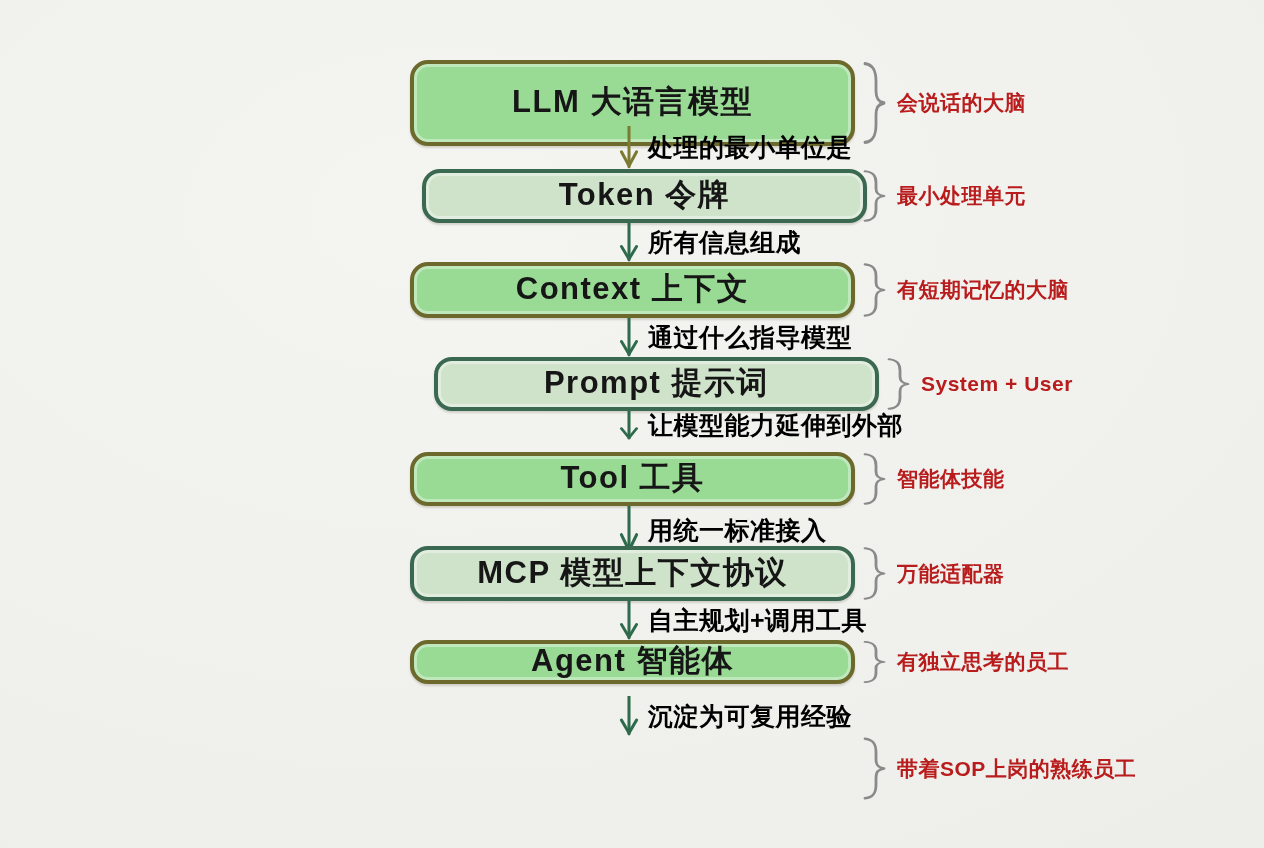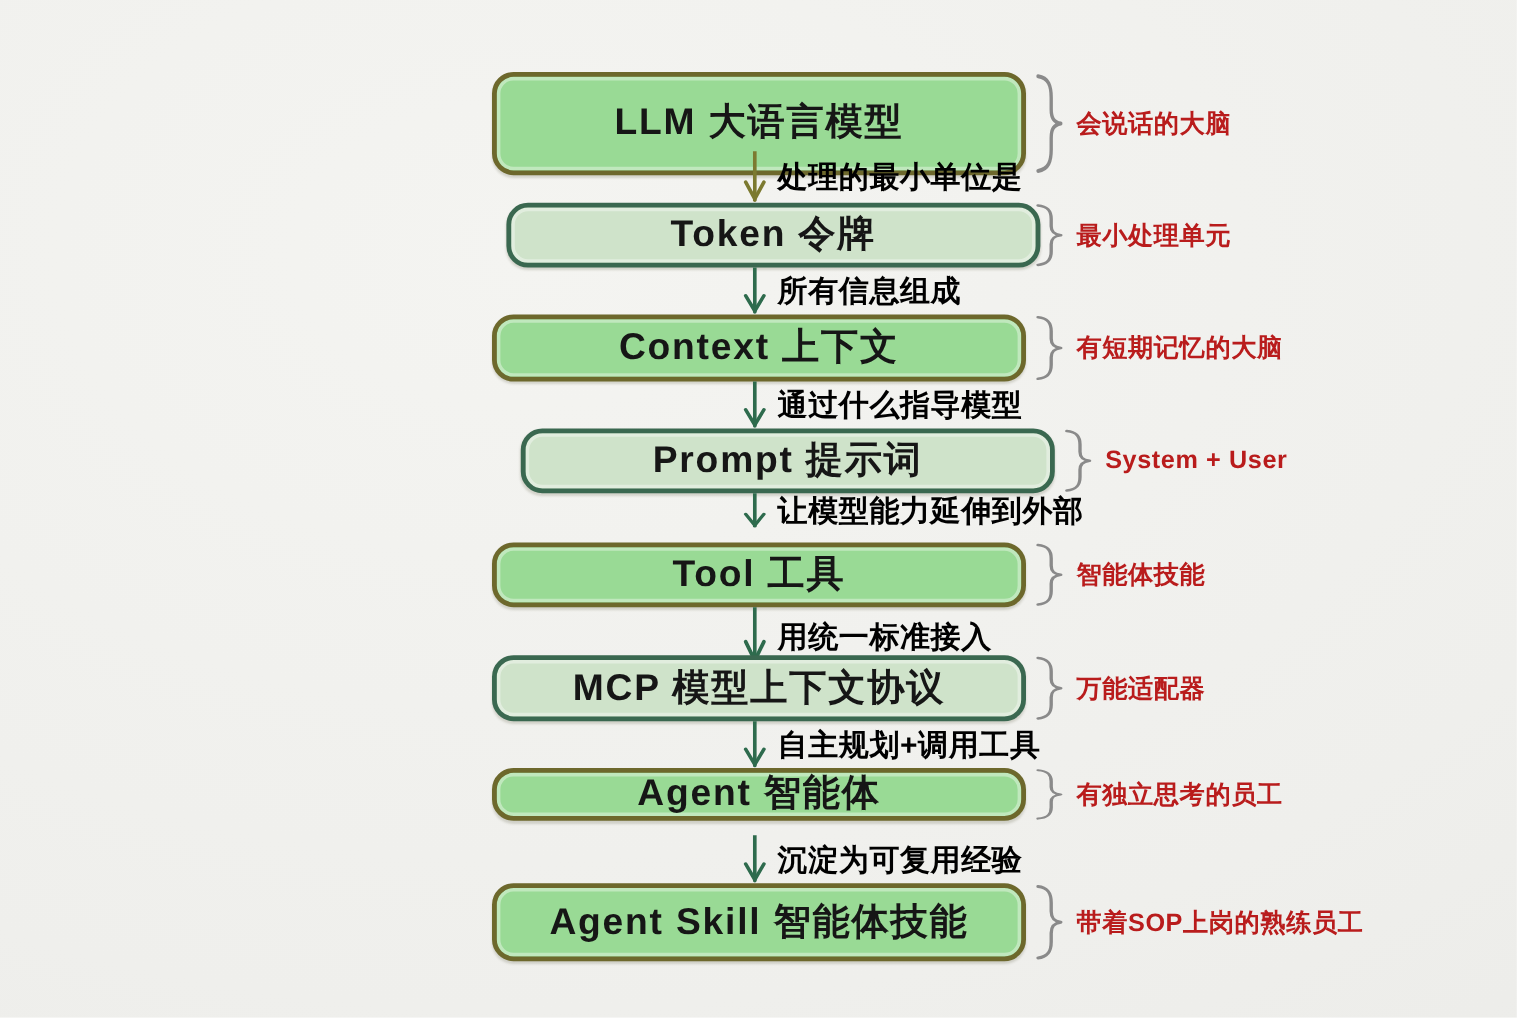--- a/index.html
+++ b/index.html
@@ -190,23 +190,20 @@
   <div class="conn g6">
     <svg viewBox="0 0 24 40" preserveAspectRatio="none">
       <g fill="none" stroke-width="2.8" stroke-linecap="round" stroke-linejoin="round" stroke="#2e6b4d">
         <line x1="12" y1="0" x2="12" y2="38"></line>
         <polyline points="5,24 12,37 19,24"></polyline>
       </g>
     </svg>
   </div>
   <div class="clabel g6">沉淀为可复用经验</div>
 
-  <div class="box t7" style="background-color: rgb(153, 218, 149); border-color: rgb(109, 104, 44);">
-    <span class="title">Agent Skill 智能体技能</span>
-  </div>
   <div class="brace t7">
     <svg viewBox="0 0 26 72" preserveAspectRatio="none" fill="none" stroke-width="2.8" stroke-linecap="round" stroke-linejoin="round">
       <path d="M4,3 C13,4 15,10 15,18 L15,26 C15,32 17,35 23,36 C17,37 15,40 15,46 L15,54 C15,62 13,68 4,69" stroke="#8a8a8a"></path>
     </svg>
   </div>
   <div class="ann t7">带着SOP上岗的熟练员工</div>
 
 </div>
 
 </body></html>

